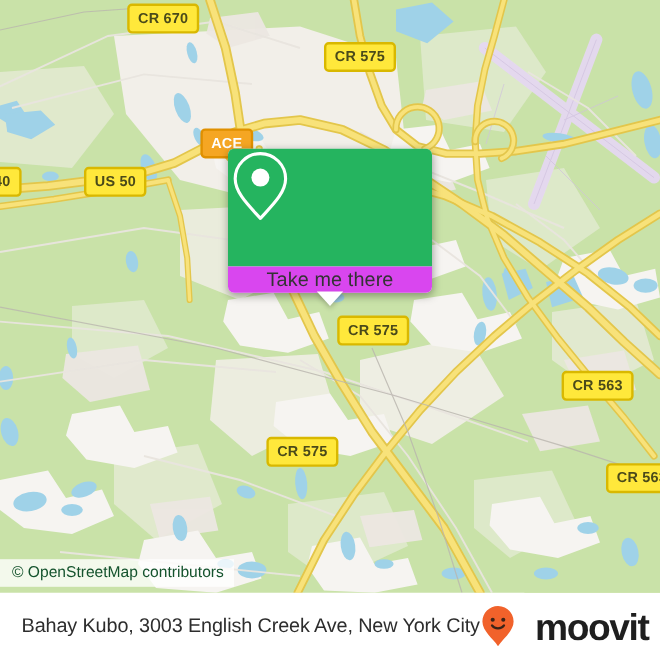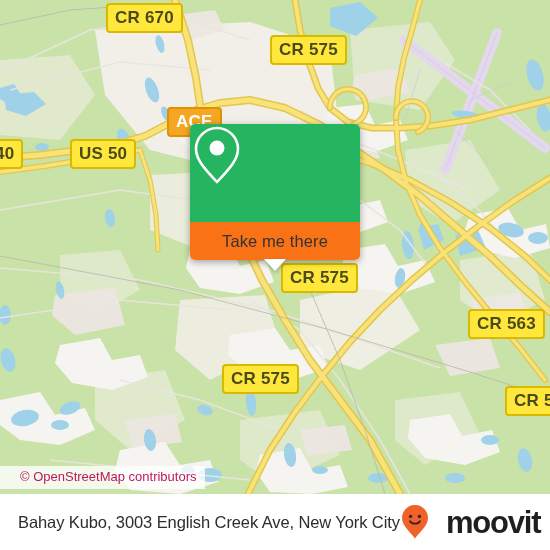--- a/index.html
+++ b/index.html
@@ -11,42 +11,42 @@
   #map{position:absolute;left:0;top:0;width:550px;height:494px;overflow:hidden;background:#cde2a7;}
   #map svg{position:absolute;left:0;top:0;display:block;}
 
   
   .shield{
     position:absolute;
     background:#ffe83b;
     border:2px solid #d9b800;
     border-radius:4px;
     color:#4a4a1a;
-    font-size:17px;
+    font-size:12px;
     font-weight:bold;
     letter-spacing:.2px;
     line-height:1;
     padding:4px 7px 5px 7px;
     white-space:nowrap;
     font-family:"Liberation Sans",sans-serif;
     box-sizing:border-box;
   }
   .shield.ace{
     background:#f5a623;
     border-color:#e09000;
     color:#ffffff;
   }
 
   
   #attribution{
     position:absolute;left:0;top:466px;
     background:rgba(255,255,255,.78);
-    padding:4px 8px 5px 20px;
+    padding:4px 8px 5px 10px;
     font-size:13px;
-    color:#be185d;
+    color:#14532d;
     font-family:"Liberation Sans",sans-serif;
     white-space:nowrap;
     line-height:1.1;
     box-sizing:border-box;
   }
 
   
   #card{
     position:absolute;left:190px;top:124px;width:170px;
     border-radius:5px;
@@ -54,22 +54,22 @@
     overflow:visible;
     background:#fff;
   }
   #card-top{
     background:#25b45f;
     height:98px;
     border-radius:5px 5px 0 0;
     display:flex;align-items:center;justify-content:center;
   }
   #card-bottom{
-    background:#f97316;
-    height:38px;
+    background:#d946ef;
+    height:22px;
     border-radius:0 0 5px 5px;
     display:flex;align-items:center;justify-content:center;
     position:relative;
   }
   #card-label{
     font-size:16.5px;
     color:#333333;
     font-family:"Liberation Sans",sans-serif;
     letter-spacing:.1px;
   }

